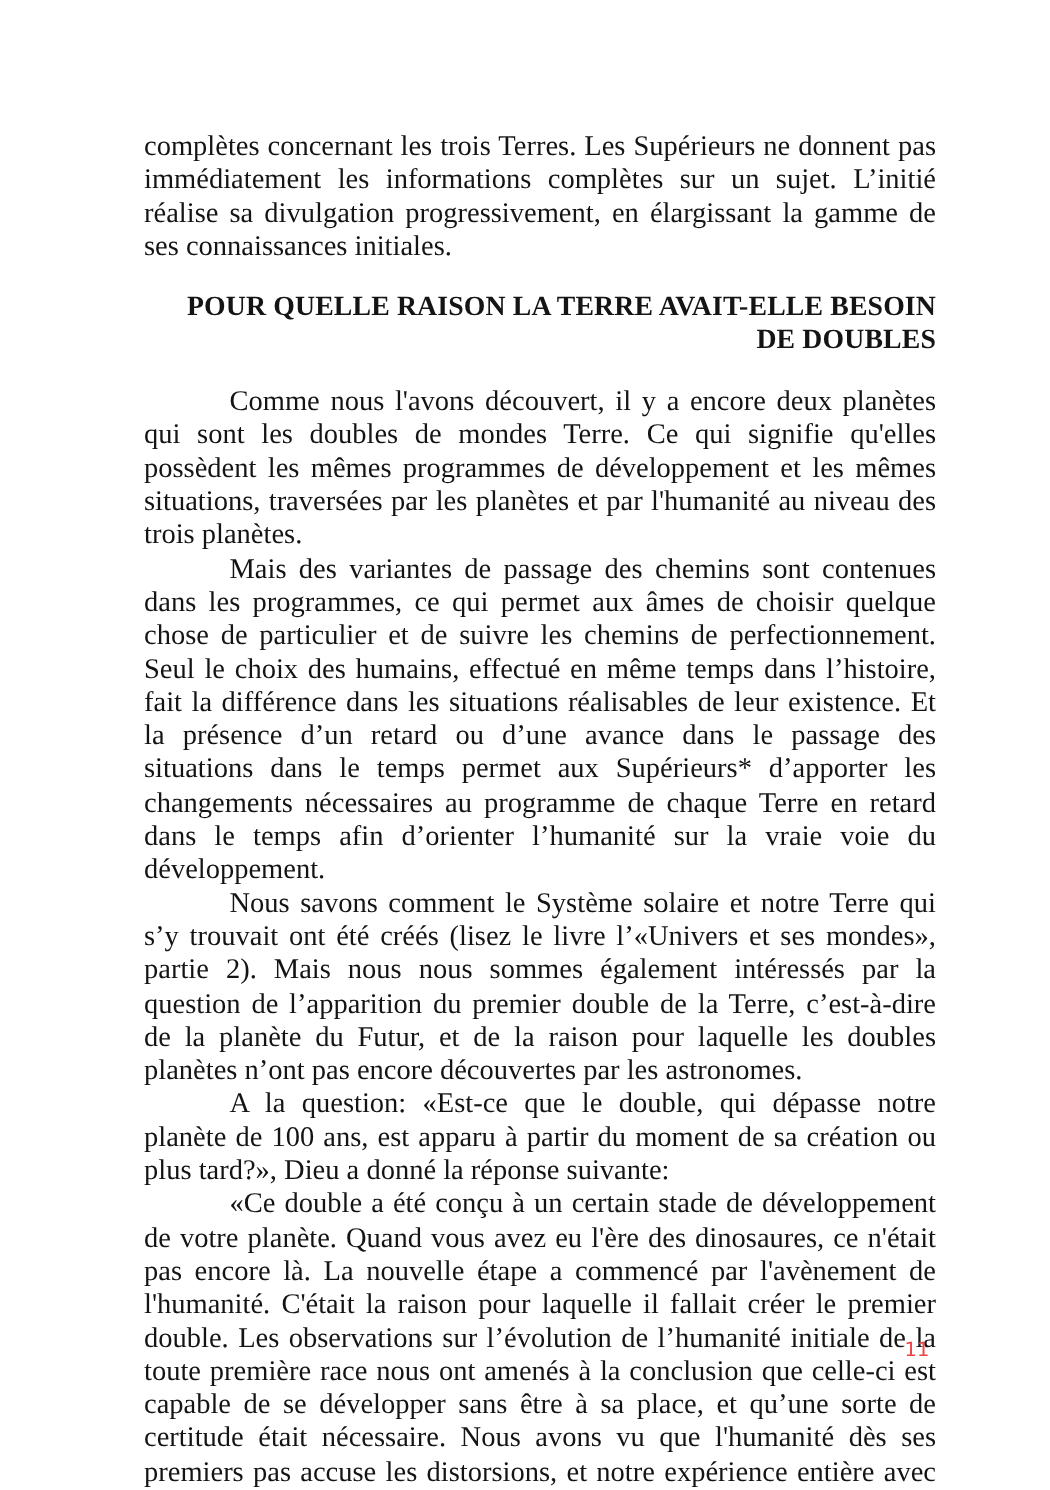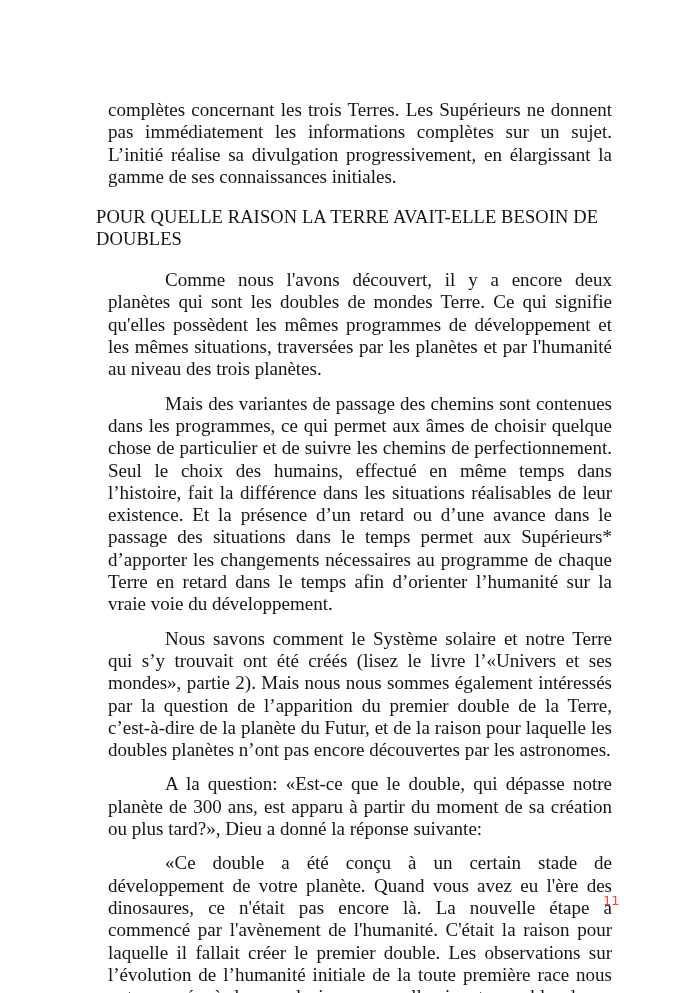--- a/index.html
+++ b/index.html
@@ -2,37 +2,37 @@
 <html><head>
 <meta charset="utf-8">
 <style>
   html, body { margin: 0; padding: 0; background: #ffffff; }
   body { width: 700px; height: 993px; position: relative; overflow: hidden; }
   .page {
     position: absolute; left: 96px; top: 87px; width: 528px;
     font-family: "Liberation Serif", "DejaVu Serif", serif;
     font-size: 19px; line-height: 22.3px; color: #141414;
   }
-  .para { margin: 12px; text-align: justify; text-align-last: left; hyphens: none; }
+  .para { margin: 0; text-align: justify; text-align-last: left; hyphens: none; }
   .indent { text-indent: 57px; }
   .heading {
-    margin: 18px 0 19px 0; text-align: left; font-weight: normal;
+    margin: 18px 0 19px 0; text-align: right; font-weight: bold;
     font-size: 18.5px; line-height: 22px; letter-spacing: 0.1px;
   }
   .page-number {
     position: absolute; left: 603px; top: 893px;
     font-family: "DejaVu Sans", sans-serif; font-size: 13px; color: #ef4444;
   }
 </style>
 </head>
 <body>
 
 <div class="page">
   <p class="para">complètes concernant les trois Terres. Les Supérieurs ne donnent pas immédiatement les informations complètes sur un sujet. L’initié réalise sa divulgation progressivement, en élargissant la gamme de ses connaissances initiales.</p>
   <h2 class="heading">POUR QUELLE RAISON LA TERRE AVAIT-ELLE BESOIN DE DOUBLES</h2>
   <p class="para indent">Comme nous l'avons découvert, il y a encore deux planètes qui sont les doubles de mondes Terre. Ce qui signifie qu'elles possèdent les mêmes programmes de développement et les mêmes situations, traversées par les planètes et par l'humanité au niveau des trois planètes.</p>
   <p class="para indent">Mais des variantes de passage des chemins sont contenues dans les programmes, ce qui permet aux âmes de choisir quelque chose de particulier et de suivre les chemins de perfectionnement. Seul le choix des humains, effectué en même temps dans l’histoire, fait la différence dans les situations réalisables de leur existence. Et la présence d’un retard ou d’une avance dans le passage des situations dans le temps permet aux Supérieurs* d’apporter les changements nécessaires au programme de chaque Terre en retard dans le temps afin d’orienter l’humanité sur la vraie voie du développement.</p>
   <p class="para indent">Nous savons comment le Système solaire et notre Terre qui s’y trouvait ont été créés (lisez le livre l’«Univers et ses mondes», partie 2). Mais nous nous sommes également intéressés par la question de l’apparition du premier double de la Terre, c’est-à-dire de la planète du Futur, et de la raison pour laquelle les doubles planètes n’ont pas encore découvertes par les astronomes.</p>
-  <p class="para indent">A la question: «Est-ce que le double, qui dépasse notre planète de 300 ans, est apparu à partir du moment de sa création ou plus tard?», Dieu a donné la réponse suivante:</p>
+  <p class="para indent">A la question: «Est-ce que le double, qui dépasse notre planète de 100 ans, est apparu à partir du moment de sa création ou plus tard?», Dieu a donné la réponse suivante:</p>
   <p class="para indent" style="text-align-last: justify;">«Ce double a été conçu à un certain stade de développement de votre planète. Quand vous avez eu l'ère des dinosaures, ce n'était pas encore là. La nouvelle étape a commencé par l'avènement de l'humanité. C'était la raison pour laquelle il fallait créer le premier double. Les observations sur l’évolution de l’humanité initiale de la toute première race nous ont amenés à la conclusion que celle-ci est capable de se développer sans être à sa place, et qu’une sorte de certitude était nécessaire. Nous avons vu que l'humanité dès ses premiers pas accuse les distorsions, et notre expérience entière avec elle</p>
 </div>
 
 <div class="page-number">11</div>
 
 </body></html>

